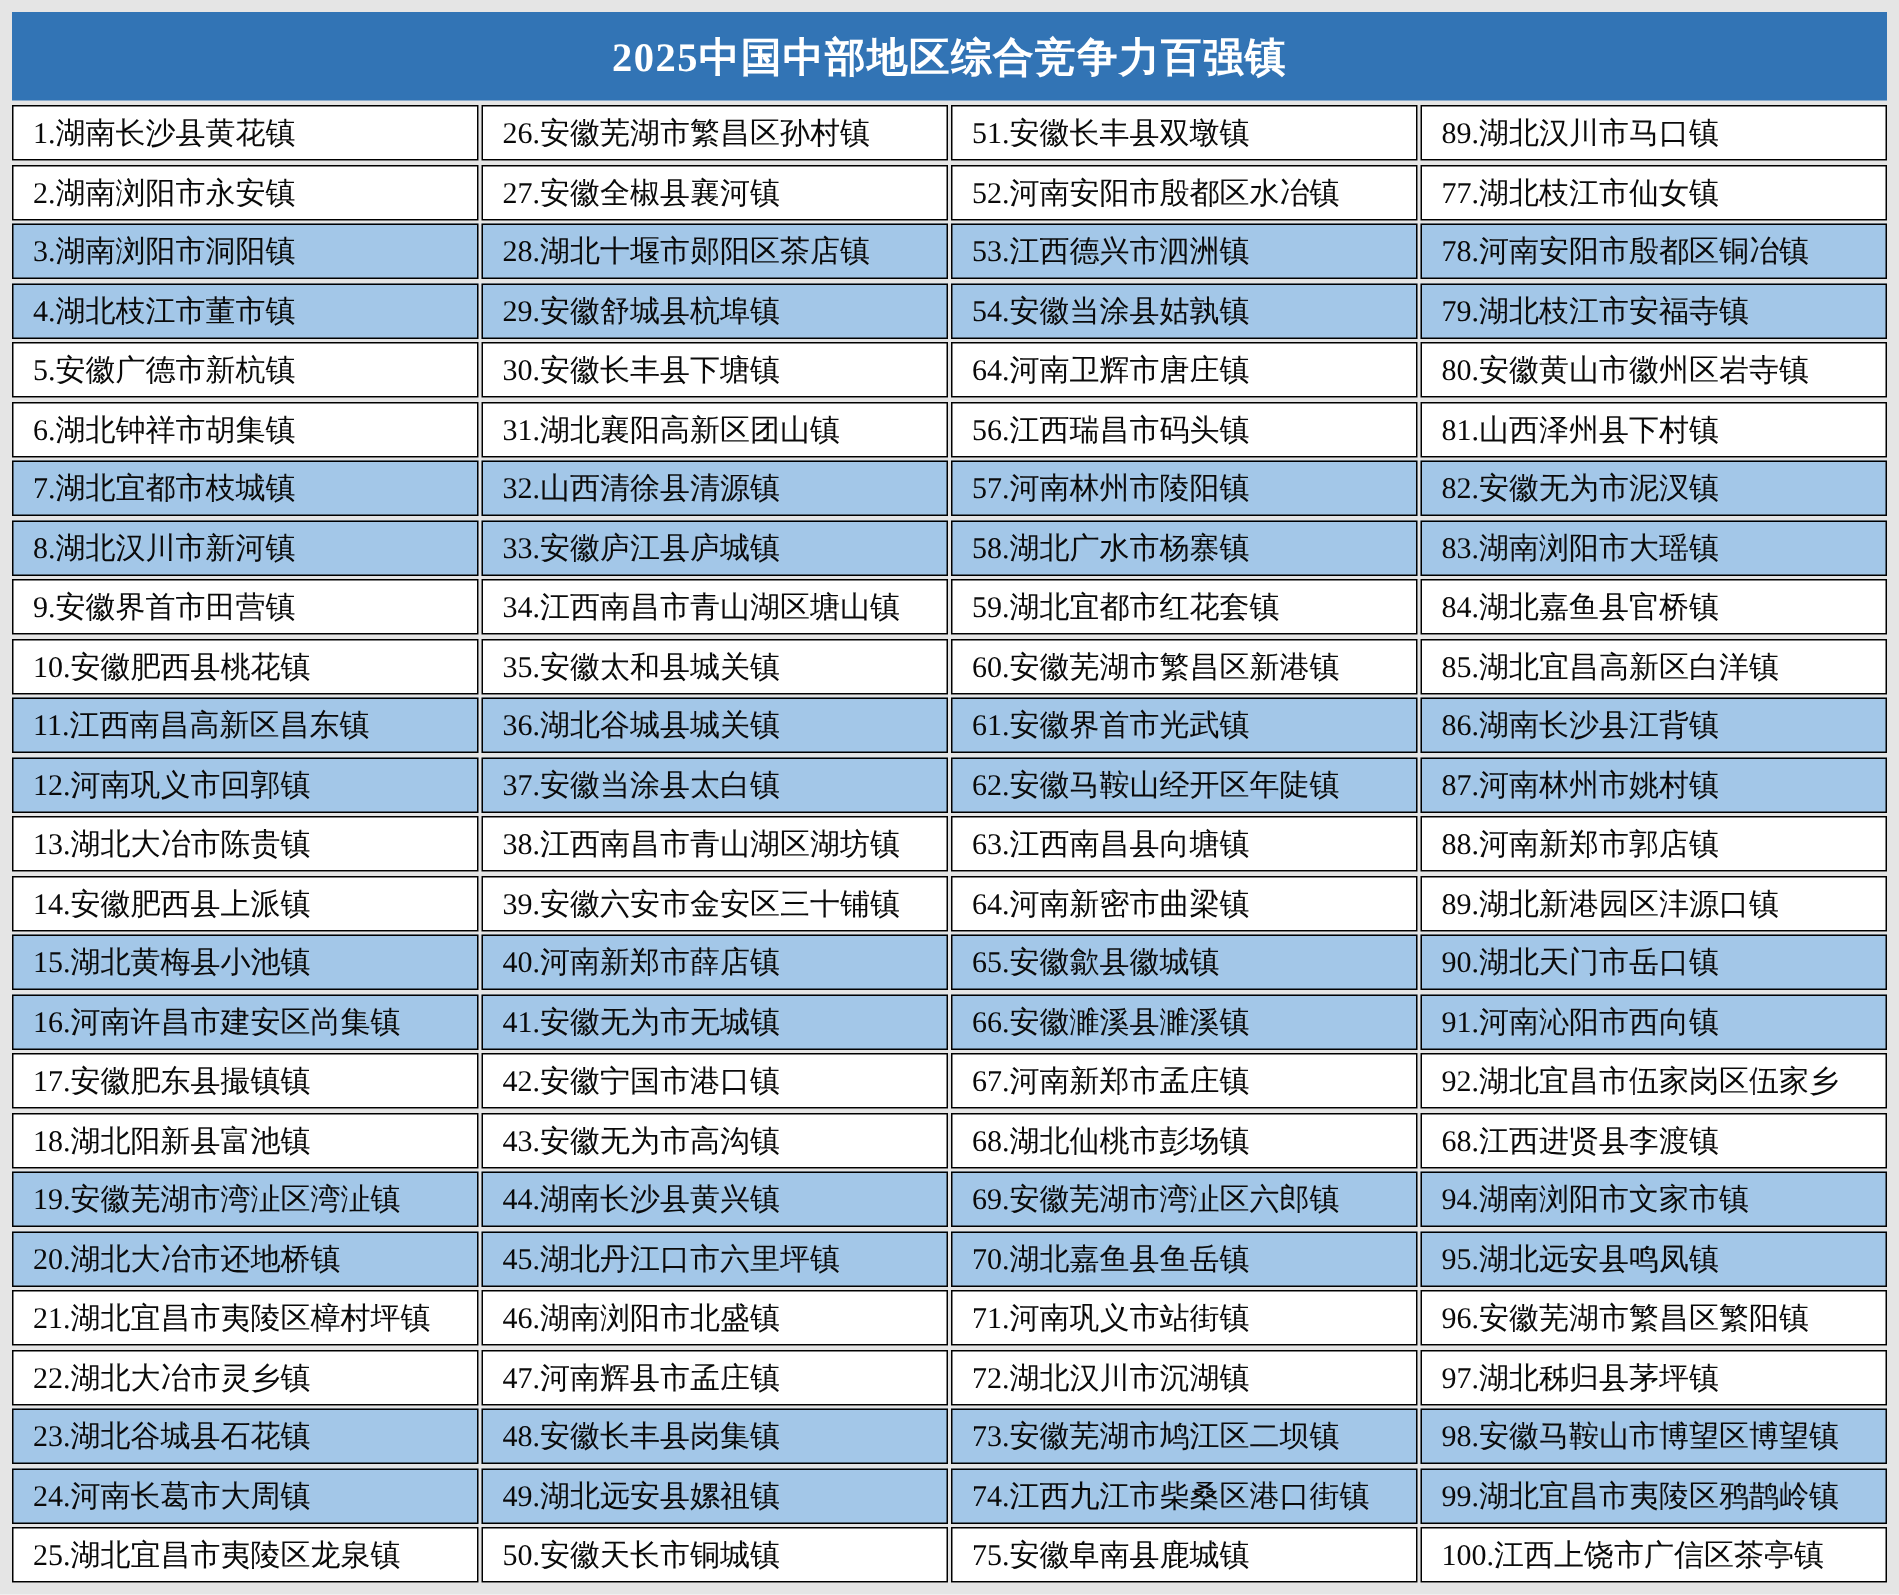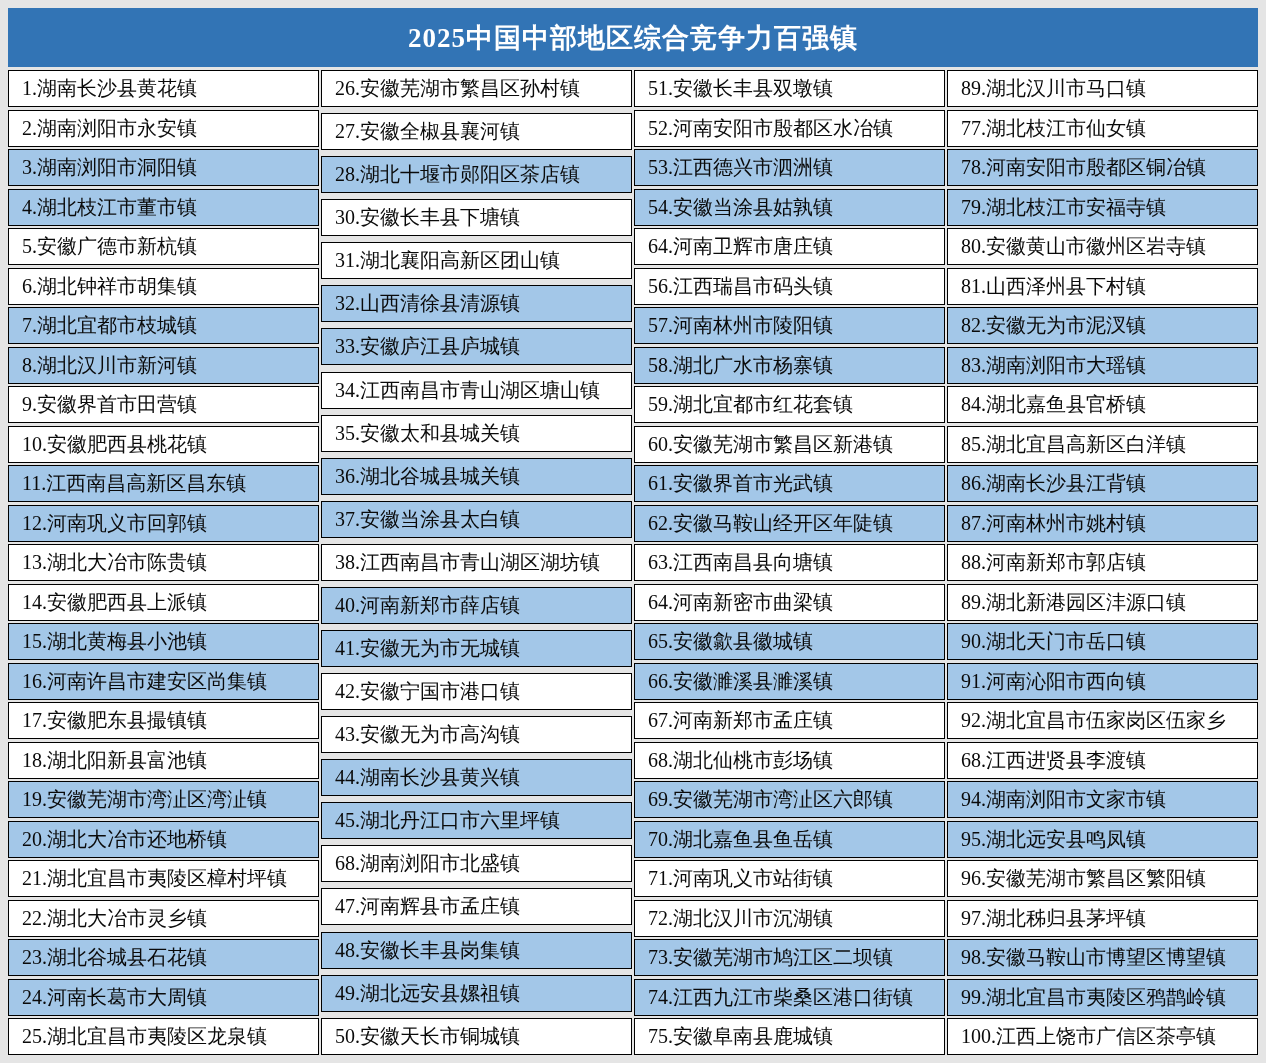--- a/index.html
+++ b/index.html
@@ -92,36 +92,38 @@
         <div class="cell">21.湖北宜昌市夷陵区樟村坪镇</div>
         <div class="cell">22.湖北大冶市灵乡镇</div>
         <div class="cell alt">23.湖北谷城县石花镇</div>
         <div class="cell alt">24.河南长葛市大周镇</div>
         <div class="cell">25.湖北宜昌市夷陵区龙泉镇</div>
       </div>
       <div class="col">
         <div class="cell">26.安徽芜湖市繁昌区孙村镇</div>
         <div class="cell">27.安徽全椒县襄河镇</div>
         <div class="cell alt">28.湖北十堰市郧阳区茶店镇</div>
+        <div class="cell alt">29.安徽舒城县杭埠镇</div>
         <div class="cell">30.安徽长丰县下塘镇</div>
         <div class="cell">31.湖北襄阳高新区团山镇</div>
         <div class="cell alt">32.山西清徐县清源镇</div>
         <div class="cell alt">33.安徽庐江县庐城镇</div>
         <div class="cell">34.江西南昌市青山湖区塘山镇</div>
         <div class="cell">35.安徽太和县城关镇</div>
         <div class="cell alt">36.湖北谷城县城关镇</div>
         <div class="cell alt">37.安徽当涂县太白镇</div>
         <div class="cell">38.江西南昌市青山湖区湖坊镇</div>
+        <div class="cell">39.安徽六安市金安区三十铺镇</div>
         <div class="cell alt">40.河南新郑市薛店镇</div>
         <div class="cell alt">41.安徽无为市无城镇</div>
         <div class="cell">42.安徽宁国市港口镇</div>
         <div class="cell">43.安徽无为市高沟镇</div>
         <div class="cell alt">44.湖南长沙县黄兴镇</div>
         <div class="cell alt">45.湖北丹江口市六里坪镇</div>
-        <div class="cell">68.湖南浏阳市北盛镇</div>
+        <div class="cell">46.湖南浏阳市北盛镇</div>
         <div class="cell">47.河南辉县市孟庄镇</div>
         <div class="cell alt">48.安徽长丰县岗集镇</div>
         <div class="cell alt">49.湖北远安县嫘祖镇</div>
         <div class="cell">50.安徽天长市铜城镇</div>
       </div>
       <div class="col">
         <div class="cell">51.安徽长丰县双墩镇</div>
         <div class="cell">52.河南安阳市殷都区水冶镇</div>
         <div class="cell alt">53.江西德兴市泗洲镇</div>
         <div class="cell alt">54.安徽当涂县姑孰镇</div>

